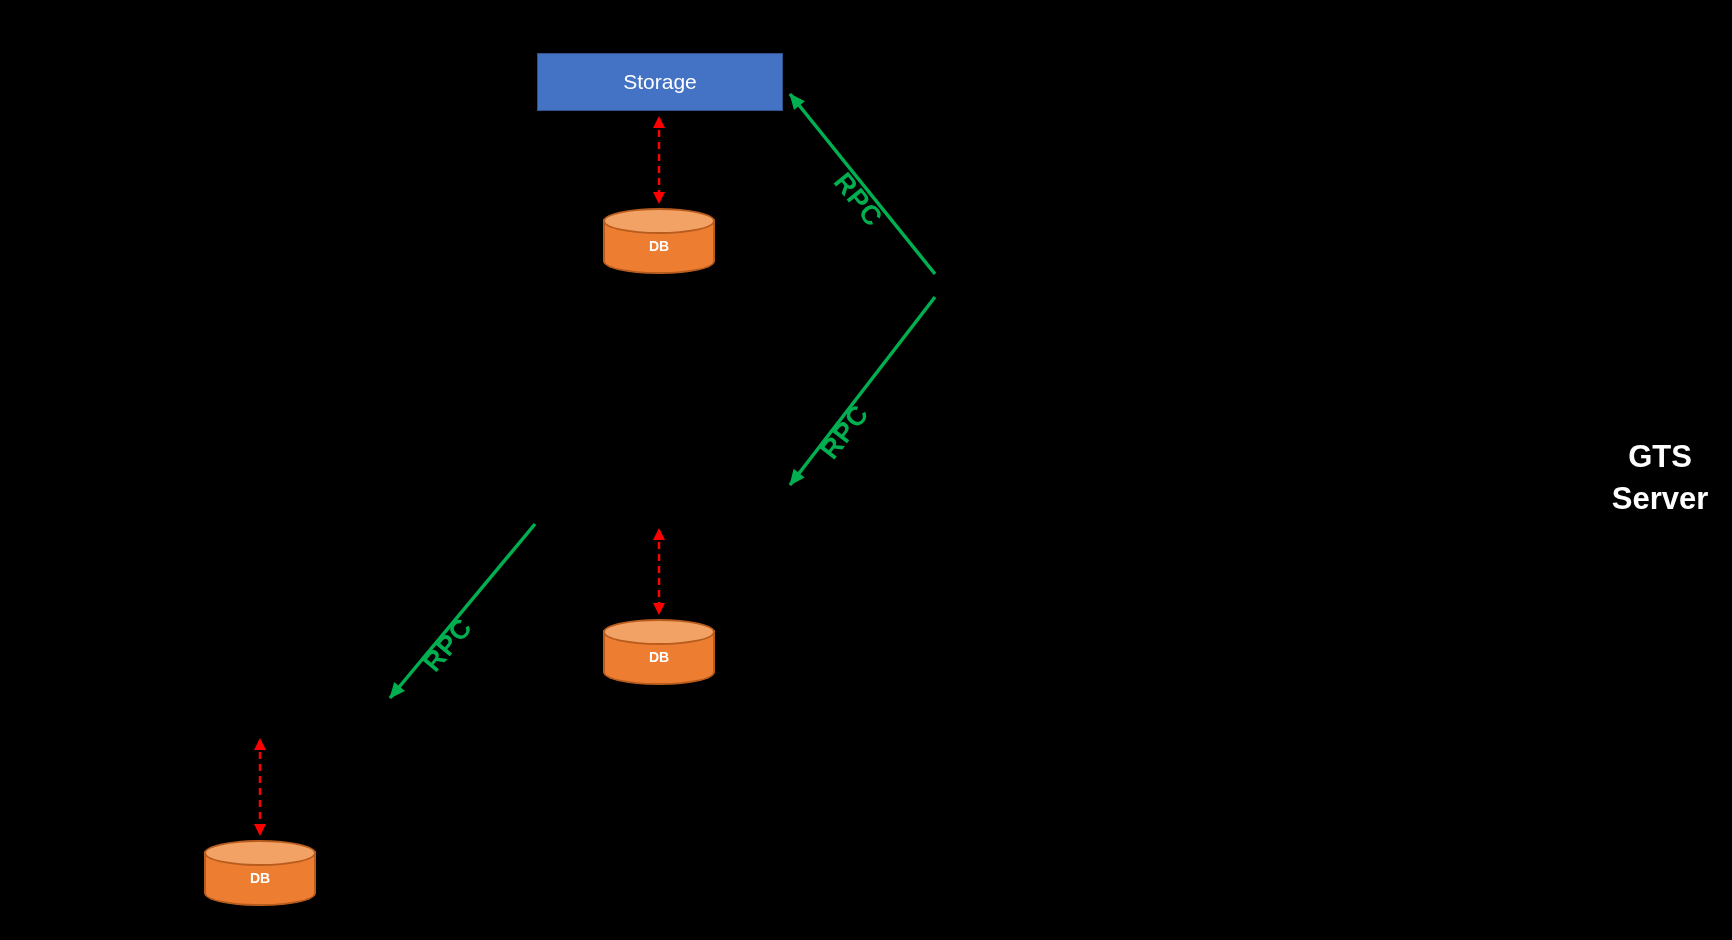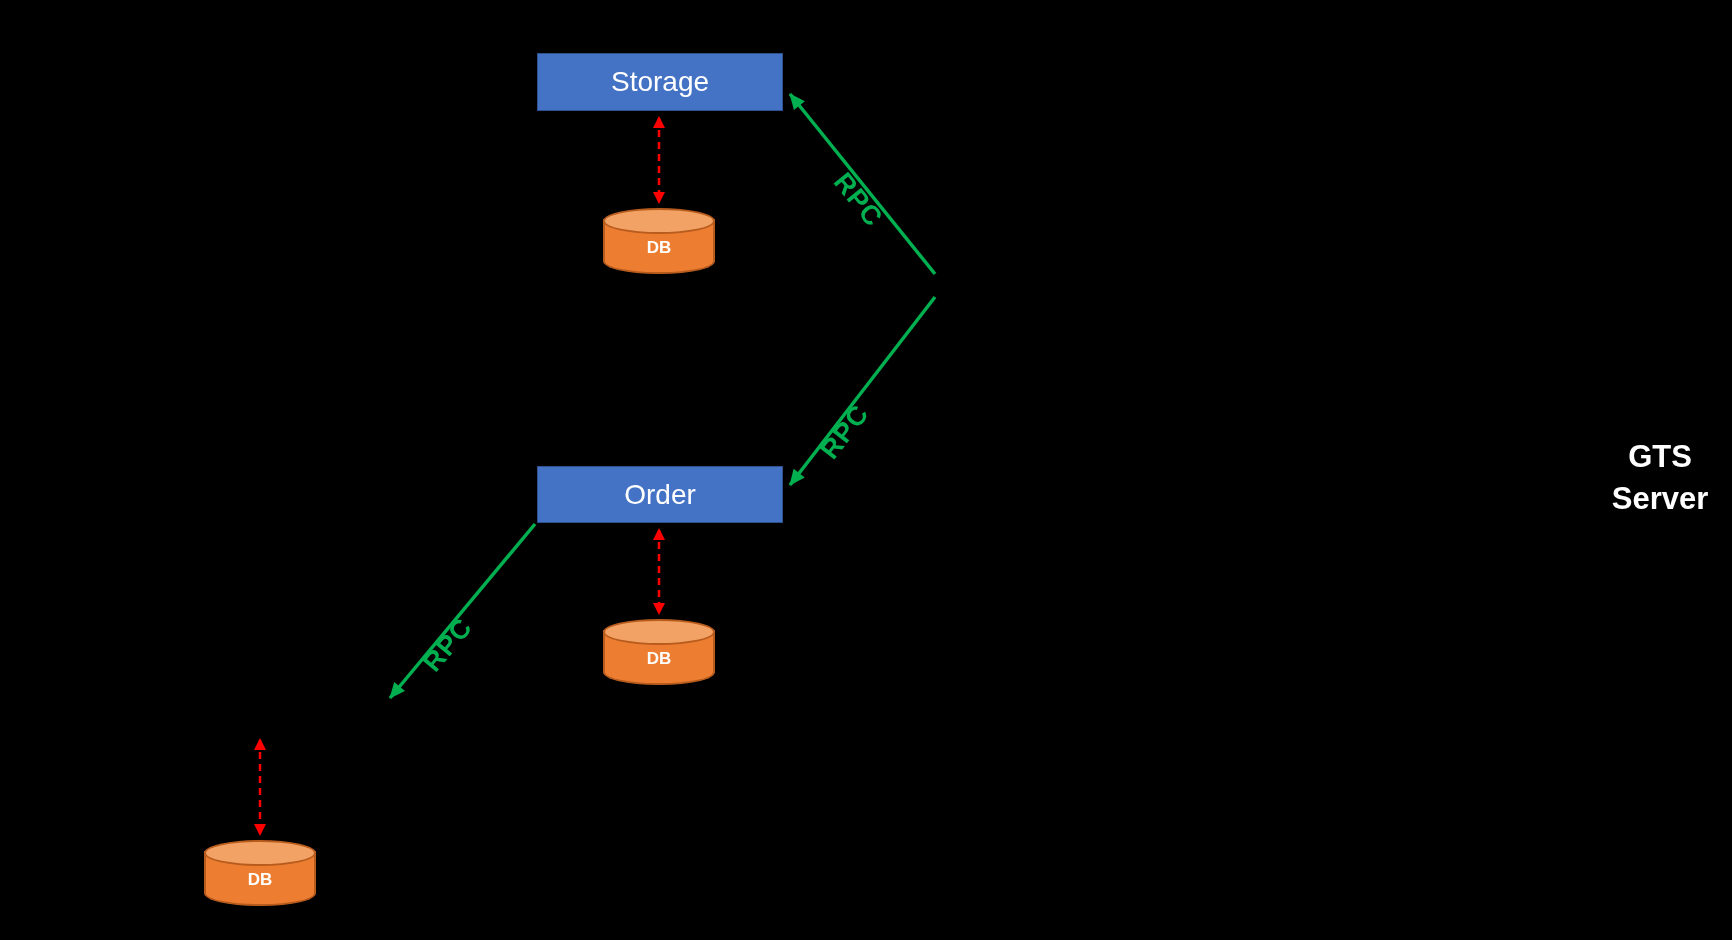--- a/index.html
+++ b/index.html
@@ -33,21 +33,21 @@
     fill: none;
   }
   .node {
     position: absolute;
     background: #4472C4;
     border: 1px solid #2F528F;
     color: #FFFFFF;
     display: flex;
     align-items: center;
     justify-content: center;
-    font-size: 28px;
+    font-size: 21px;
     box-sizing: border-box;
   }
   .rpc-label {
     position: absolute;
     color: #00B050;
     font-weight: bold;
     font-size: 27px;
     transform: translate(-50%, -50%) rotate(var(--rot));
     white-space: nowrap;
     letter-spacing: 1px;
@@ -80,21 +80,21 @@
     box-sizing: content-box;
   }
   .cyl-label {
     position: absolute;
     left: 0;
     top: 30px;
     width: 112px;
     text-align: center;
     color: #FFFFFF;
     font-weight: bold;
-    font-size: 17px;
+    font-size: 14px;
   }
   .gts {
     position: absolute;
     left: 1570px;
     top: 436px;
     width: 180px;
     text-align: center;
     color: #FFFFFF;
     font-weight: bold;
     font-size: 31px;
@@ -126,23 +126,20 @@
     <line class="edge-red" x1="659" y1="118" x2="659" y2="202" marker-start="url(#arrow-red-start)" marker-end="url(#arrow-red-end)"></line>
     <line class="edge-red" x1="659" y1="530" x2="659" y2="613" marker-start="url(#arrow-red-start)" marker-end="url(#arrow-red-end)"></line>
     <line class="edge-red" x1="260" y1="740" x2="260" y2="834" marker-start="url(#arrow-red-start)" marker-end="url(#arrow-red-end)"></line>
   </svg>
 
   <div class="node" style="left:537px; top:53px; width:246px; height:58px">
     <span>Storage</span>
   </div>
 
 
-  <div class="node" style="left:537px; top:466px; width:246px; height:57px">
-    <span>Order</span>
-  </div>
 
 
   <div class="rpc-label" style="left:858px; top:200px; --rot:51deg">RPC</div>
   <div class="rpc-label" style="left:845px; top:432px; --rot:-52deg">RPC</div>
   <div class="rpc-label" style="left:448px; top:645px; --rot:-50deg">RPC</div>
 
   <div class="cylinder" style="left:603px; top:208px">
     <div class="cyl-body"></div>
     <div class="cyl-top"></div>
     <span class="cyl-label">DB</span>

